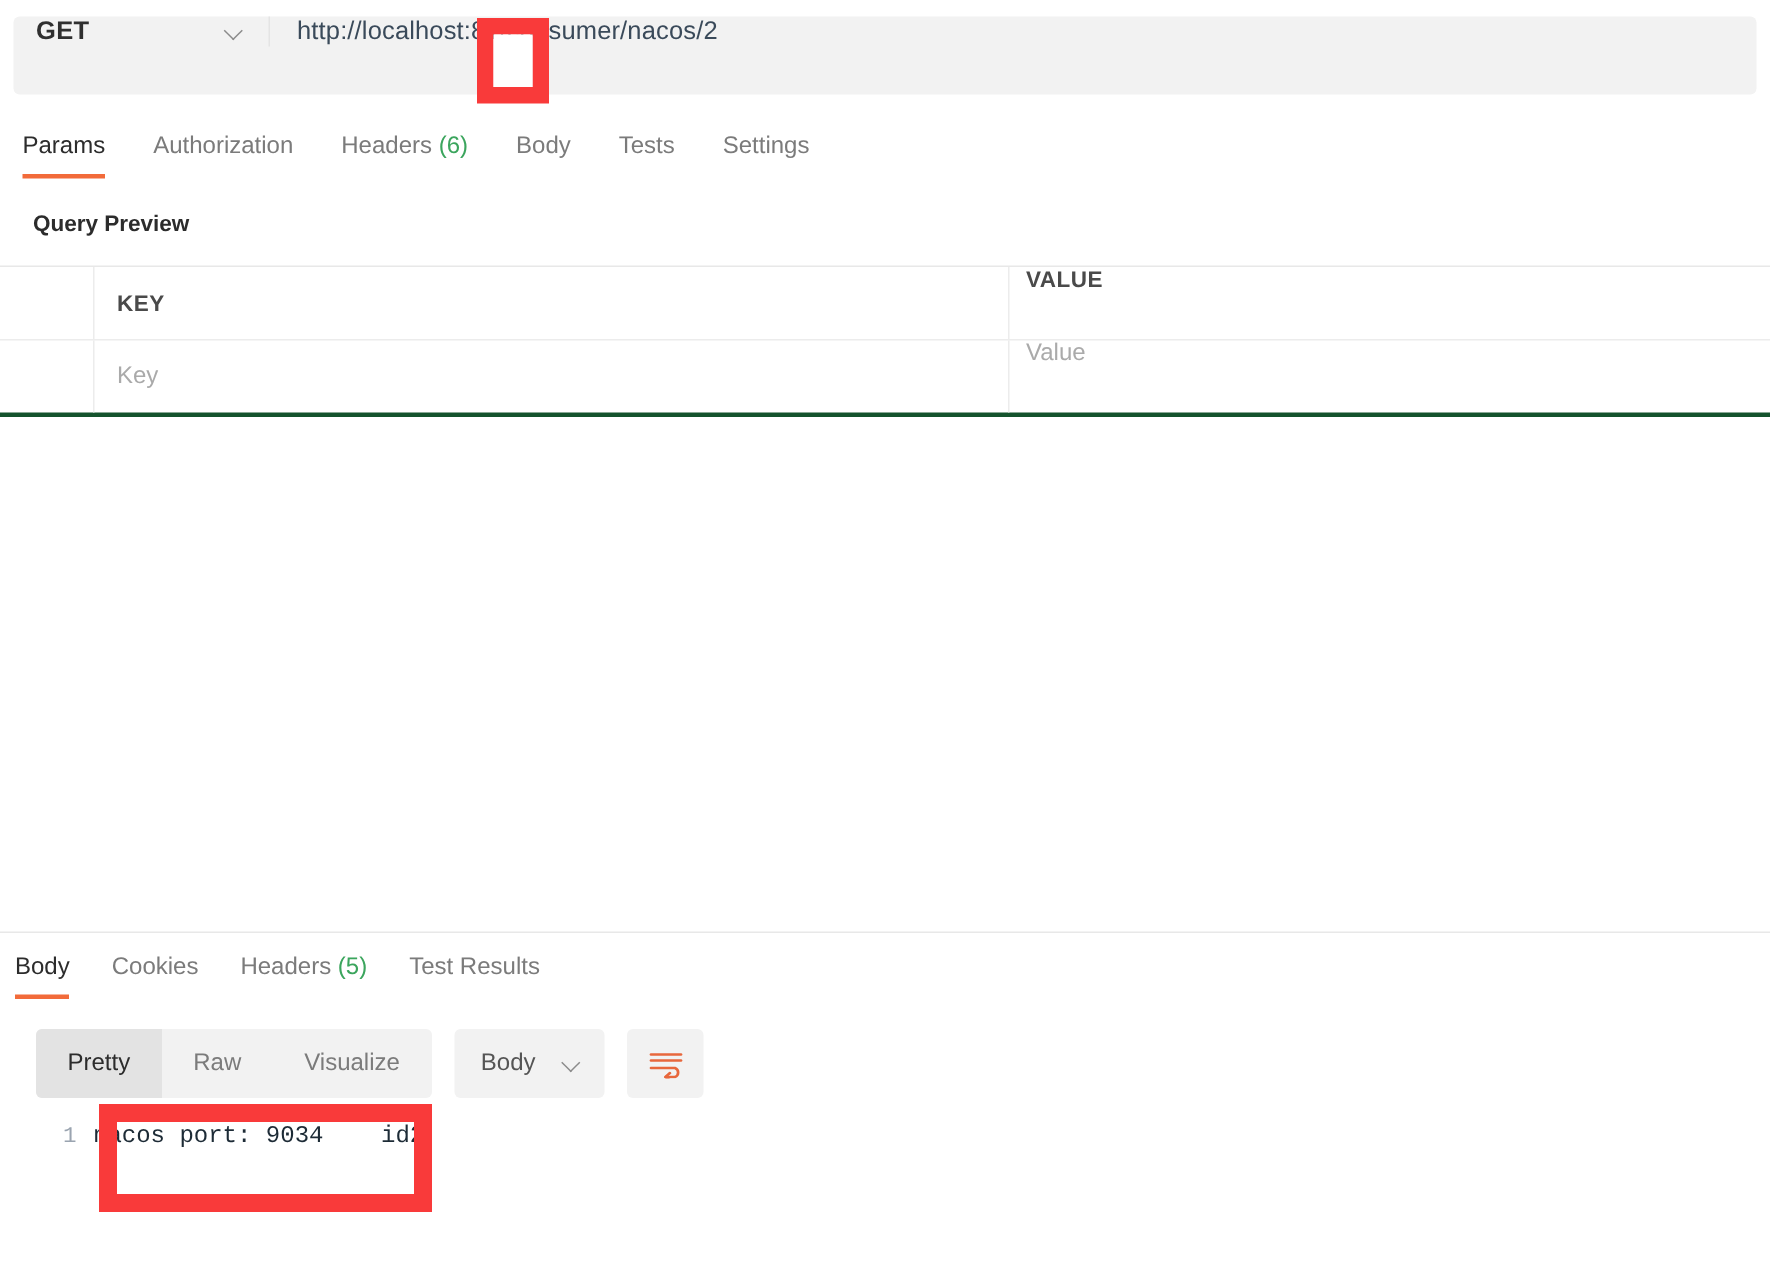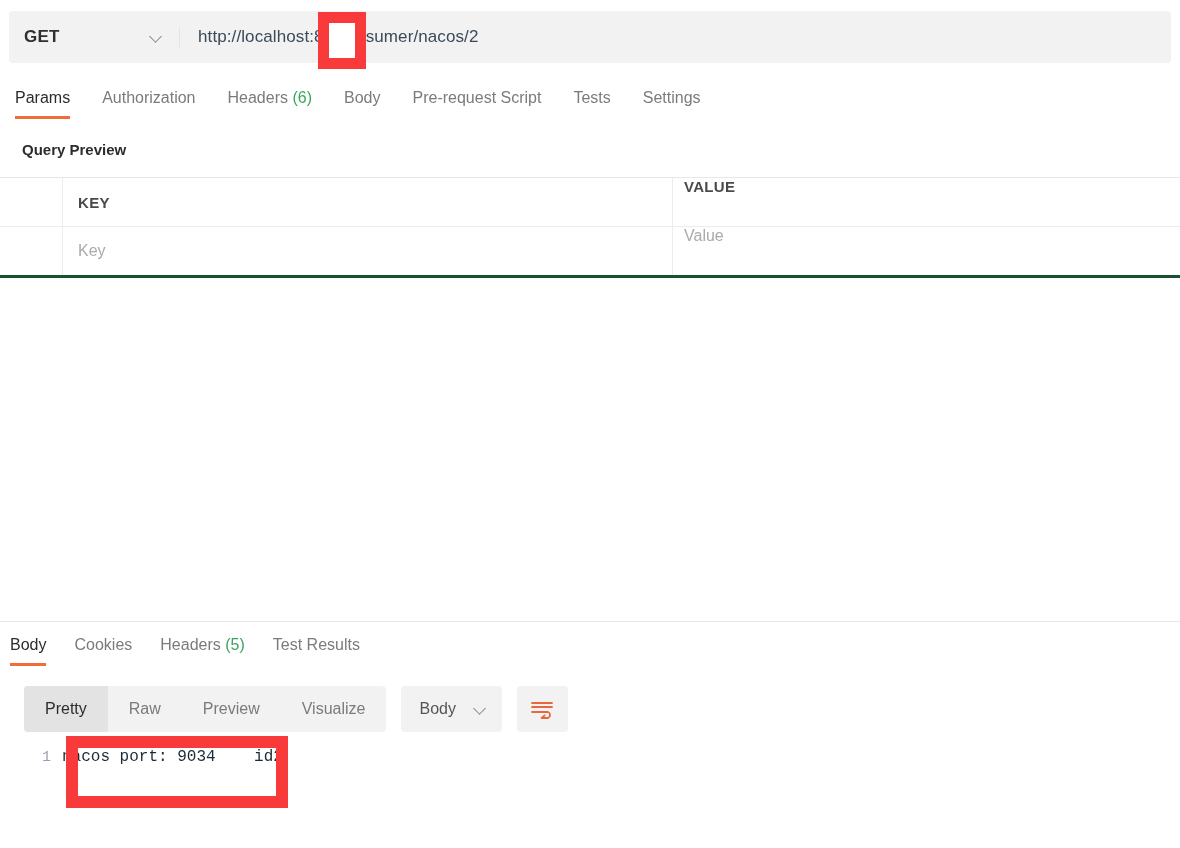--- a/index.html
+++ b/index.html
@@ -19,21 +19,21 @@
   
   .url-bar {
     position: absolute;
     left: 9px;
     top: 11px;
     width: 1162px;
     height: 52px;
     background: #f2f2f2;
     border-radius: 4px;
     display: flex;
-    align-items: center;
+    align-items: flex-start;
   }
   .method-select {
     width: 171px;
     display: flex;
     align-items: center;
     justify-content: space-between;
     padding: 0 16px 0 15px;
     box-sizing: border-box;
     border-right: 1px solid #e4e4e4;
     cursor: pointer;
@@ -333,23 +333,20 @@
     <span>Authorization</span>
   </div>
   <div class="req-tab">
     <span>Headers</span>
     <span class="tab-count">(6)</span>
   </div>
   <div class="req-tab">
     <span>Body</span>
   </div>
   <div class="req-tab">
-    <span>Pre-request Script</span>
-  </div>
-  <div class="req-tab">
     <span>Tests</span>
   </div>
   <div class="req-tab">
     <span>Settings</span>
   </div>
 </div>
 
 <div class="qp-title">Query Preview</div>
 
 <div class="params-table">
@@ -391,23 +388,20 @@
   </div>
 </div>
 
 <div class="view-toolbar">
   <div class="seg-group">
     <div class="seg active">
       <span>Pretty</span>
     </div>
     <div class="seg">
       <span>Raw</span>
-    </div>
-    <div class="seg">
-      <span>Preview</span>
     </div>
     <div class="seg">
       <span>Visualize</span>
     </div>
   </div>
 
   <div class="type-select">
     <span class="type-label">Body</span>
     <span class="chev"></span>
   </div>

